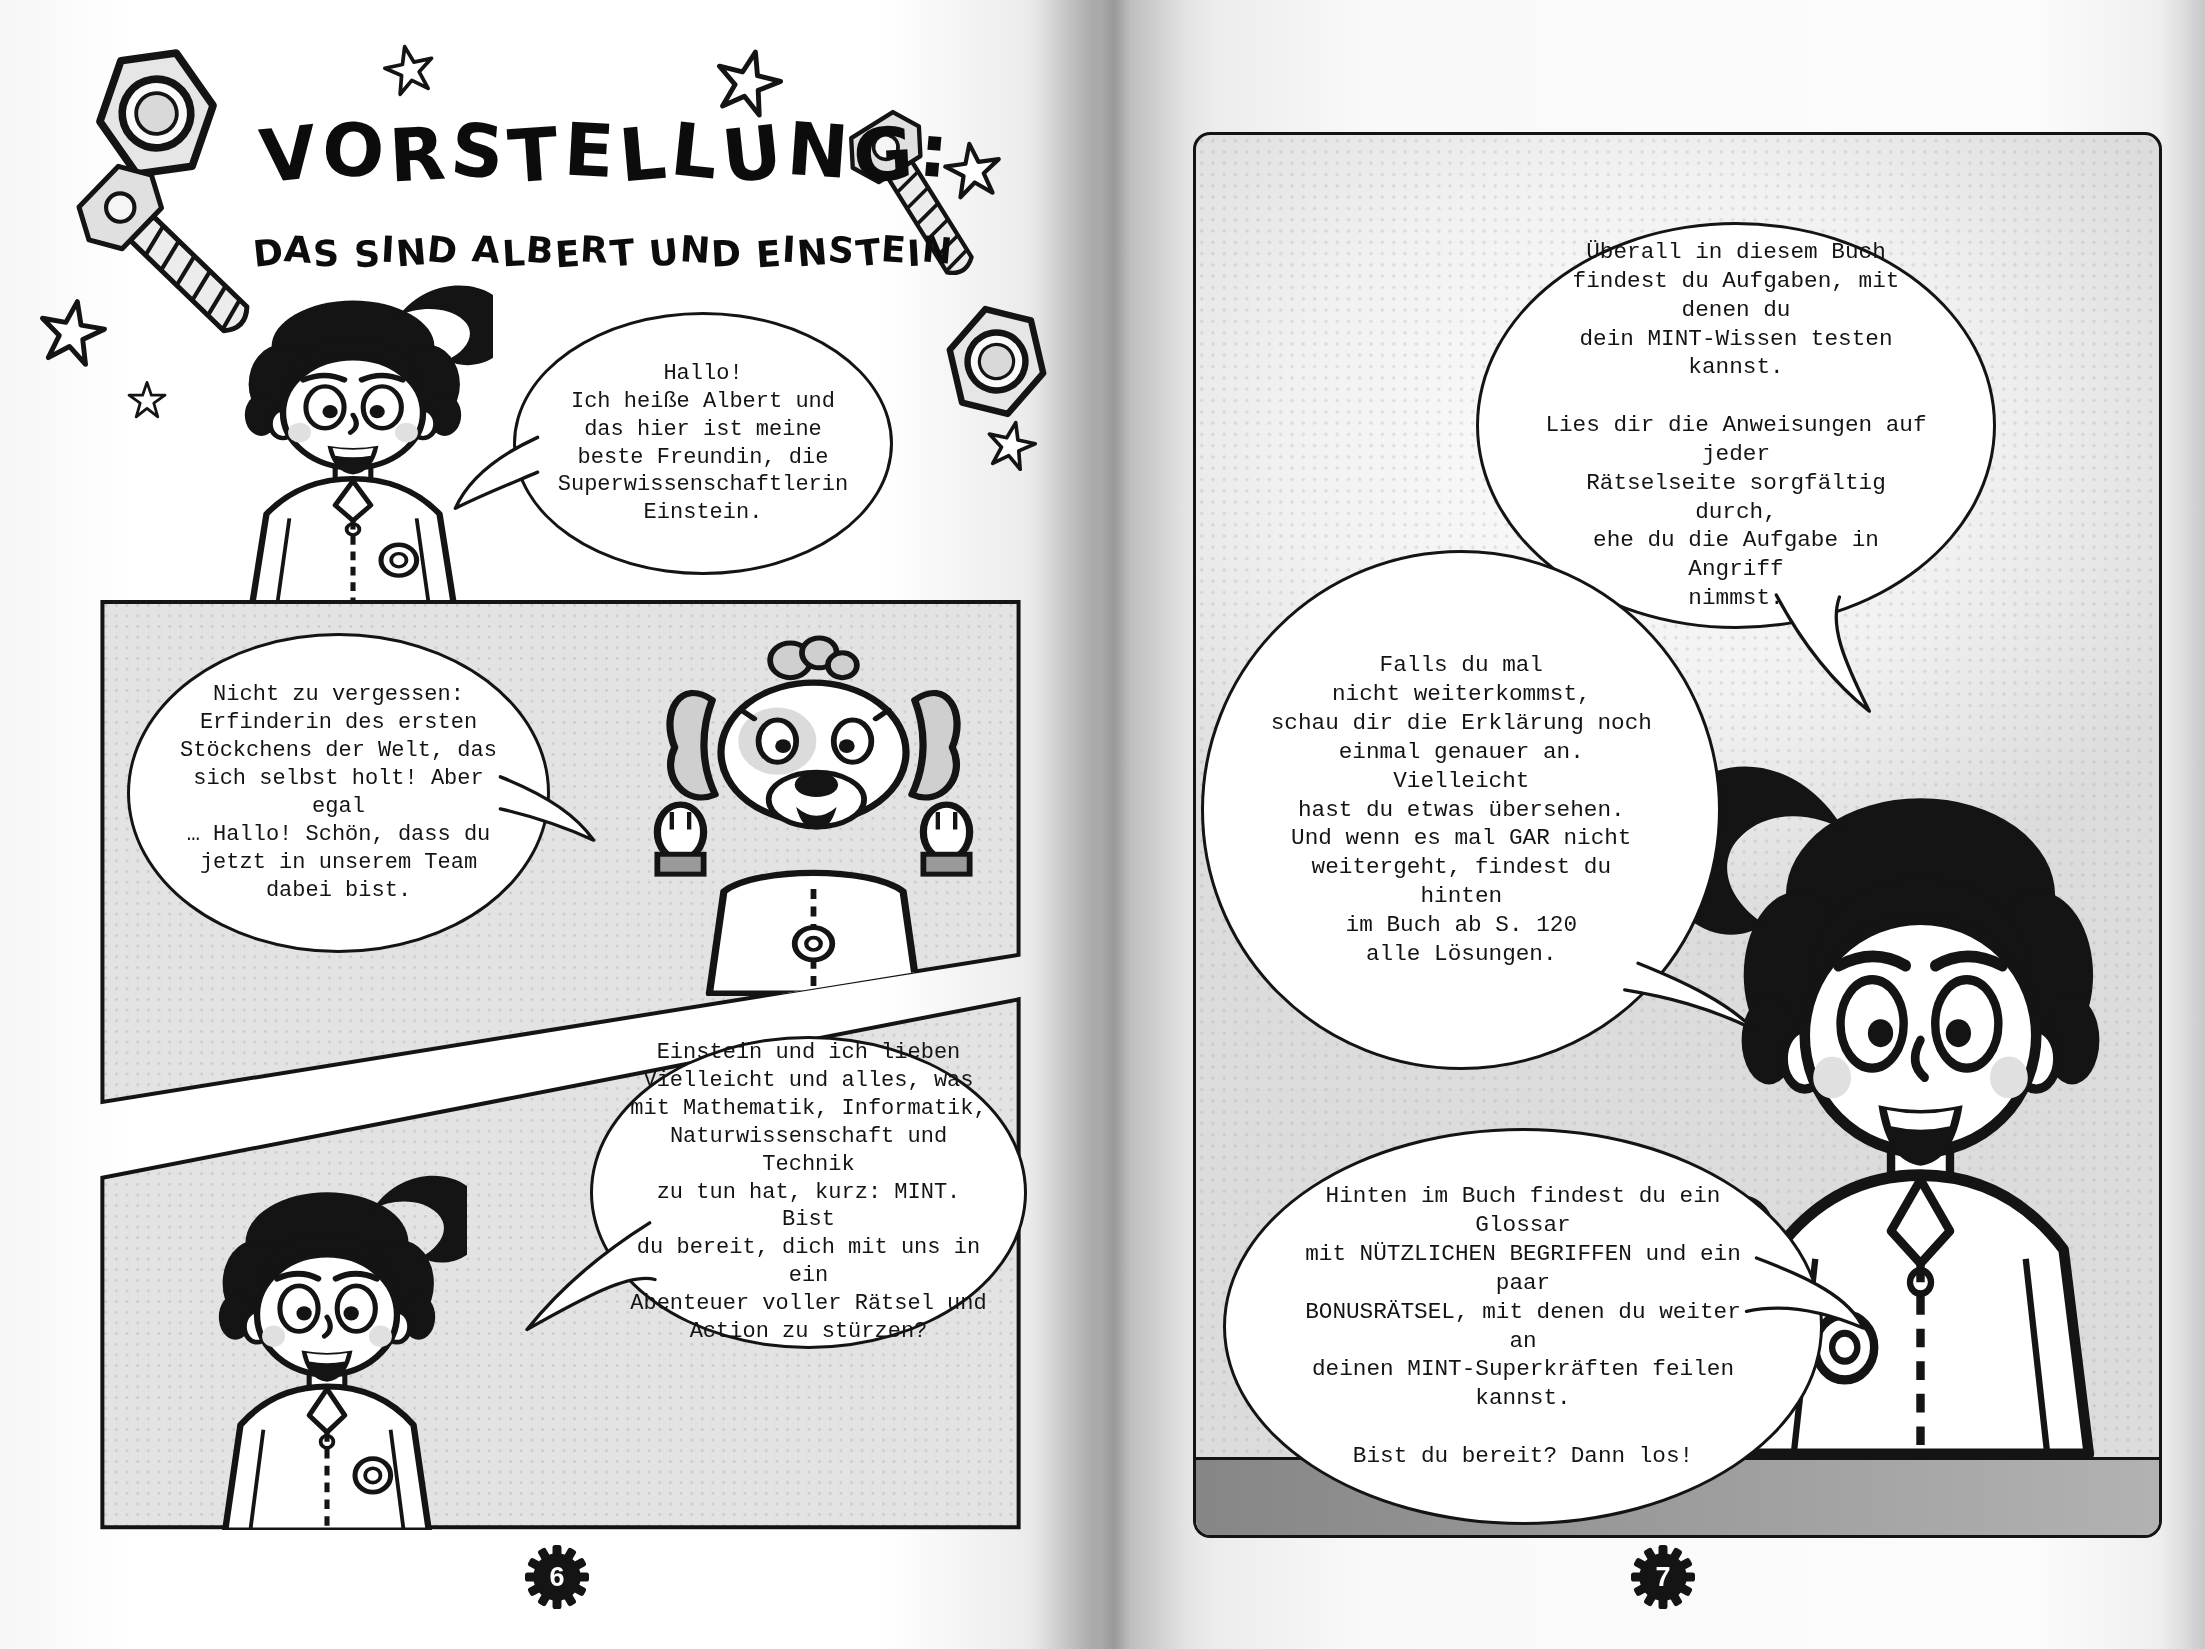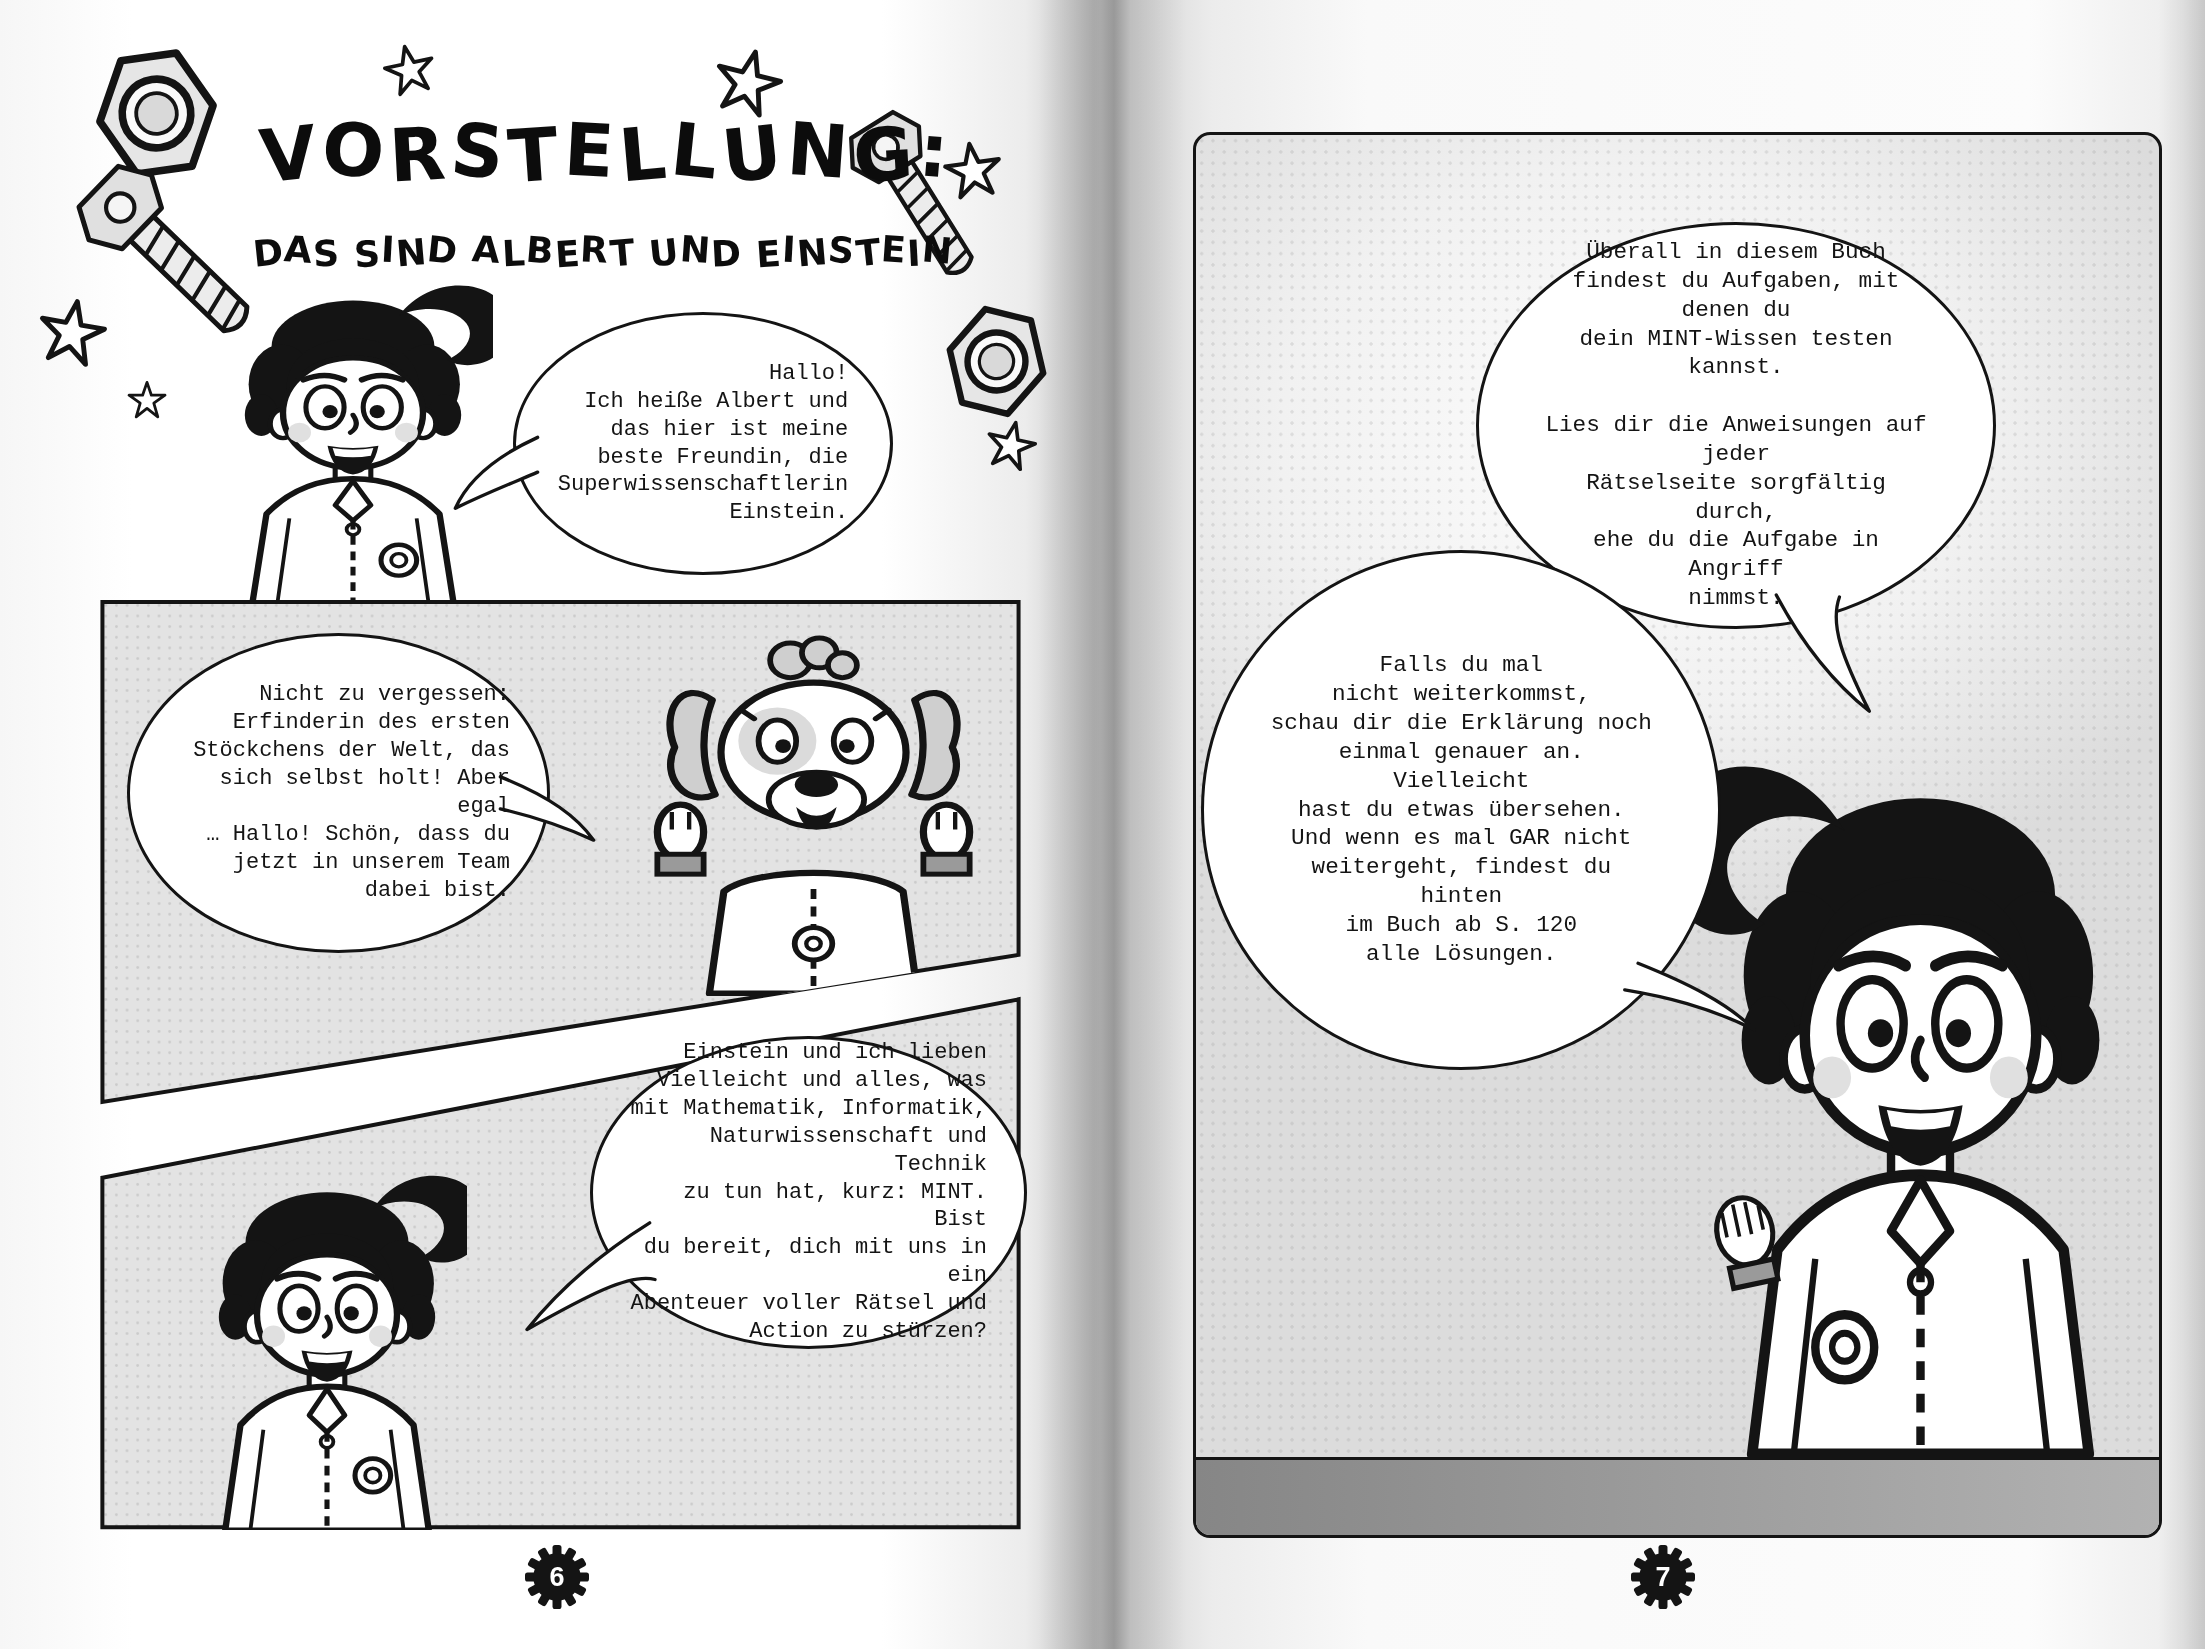--- a/index.html
+++ b/index.html
@@ -24,21 +24,21 @@
   .char{position:absolute;}
   .bubble{position:absolute; z-index:3;font-family:Liberation Mono, monospace;}
   .bubble .body{position:absolute; inset:0; background:#fff; border:3.3px solid #141414; border-radius:50%; z-index:1;}
   .bubble .tail{position:absolute; z-index:2; overflow:visible;}
   .bubble .txt{
     position:absolute; inset:0; z-index:3;
     display:flex; align-items:center; justify-content:center;
     text-align:center; white-space:pre-line;
     font-size:22px; line-height:1.27; color:#141414;
   }
-  .txt.pad-m{padding:0 40px;text-align:right;} .txt.pad-l{padding:0 63px;}
+  .txt.pad-m{padding:0 40px;} .txt.pad-l{padding:0 63px;}
   .txt.fs34{font-size:22.7px;}
   .rpanel{
     position:absolute; left:1193px; top:132px; width:963px; height:1400px;
     border:3.3px solid #141414; border-radius:17.3px; overflow:hidden; z-index:1;
     background:radial-gradient(ellipse 633px 500px at 45% 22%, #fdfdfd 0%, #f1f1f1 55%, #dcdcdc 100%);
   }
   .rpanel .dotlayer{
     position:absolute; inset:0; z-index:0; opacity:.22;
     background-image:radial-gradient(#8d8d8d 1.4px, transparent 1.8px);
     background-size:11.3px 11.3px;
@@ -326,20 +326,32 @@
 nicht weiterkommst,
 schau dir die Erklärung noch
 einmal genauer an. Vielleicht
 hast du etwas übersehen.
 Und wenn es mal GAR nicht
 weitergeht, findest du hinten
 im Buch ab S. 120
 alle Lösungen.</div>
       </div>
 
+      <div class="bubble" style="left:27px;top:993px;width:600px;height:397px;z-index:3">
+        <div class="body"></div>
+        <svg class="tail" style="left:520px;top:120px;width:127px;height:100px" viewBox="0 0 190 150">
+          <path d="M20,15 C100,45 160,75 180,120 C110,90 50,85 5,95" fill="#fff" stroke="#141414" stroke-width="5" stroke-linejoin="round" stroke-linecap="round"></path>
+        </svg>
+        <div class="txt pad-l fs34">Hinten im Buch findest du ein Glossar
+mit NÜTZLICHEN BEGRIFFEN und ein paar
+BONUSRÄTSEL, mit denen du weiter an
+deinen MINT-Superkräften feilen kannst.
+
+Bist du bereit? Dann los!</div>
+      </div>
     </div>
 
     <div class="pagegear" style="left:1631px;top:1545px">
       <svg style="width:64px;height:64px" viewBox="0 0 96 96" width="64" height="64">
           <use href="#sym-gear"></use>
         </svg>
       <span class="num">7</span>
     </div>
   </div>
 

